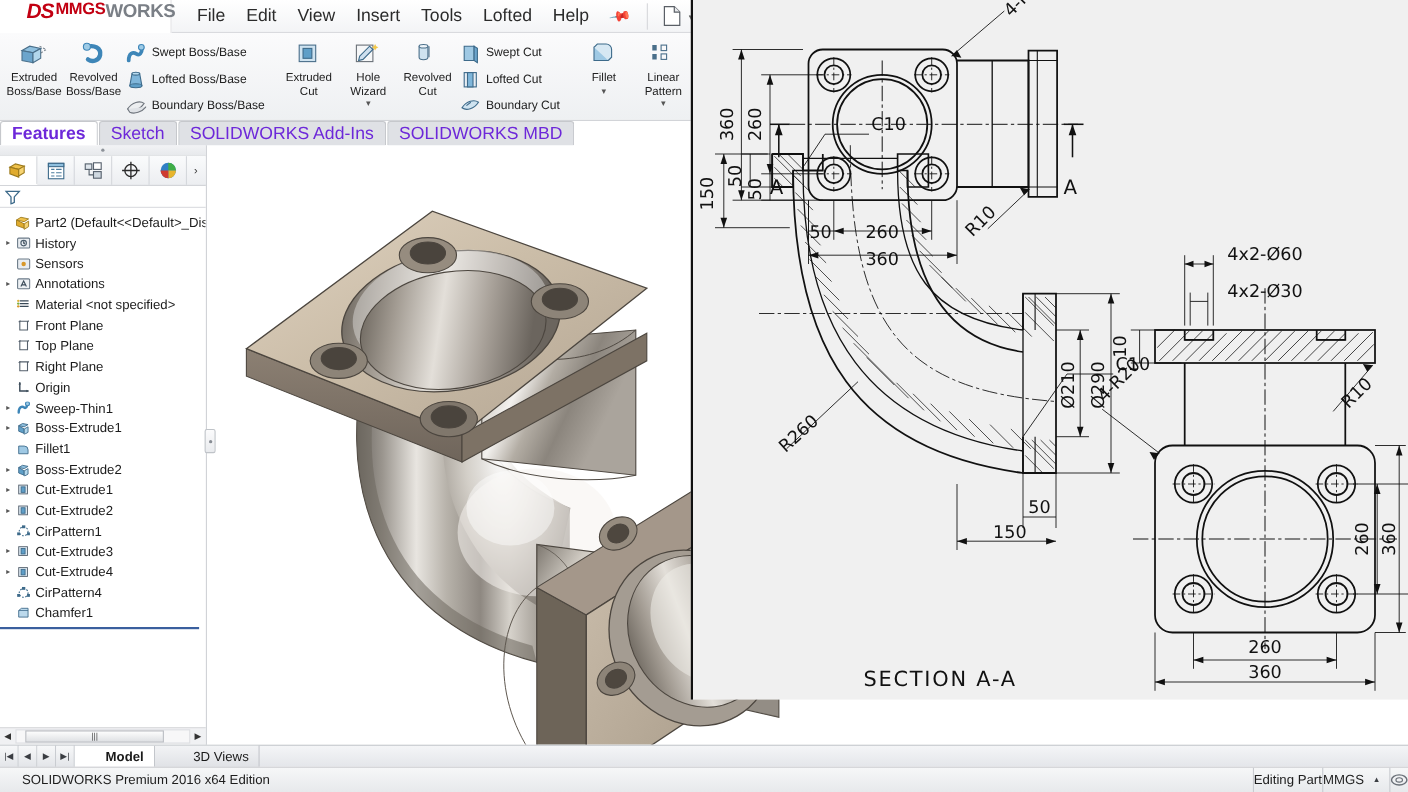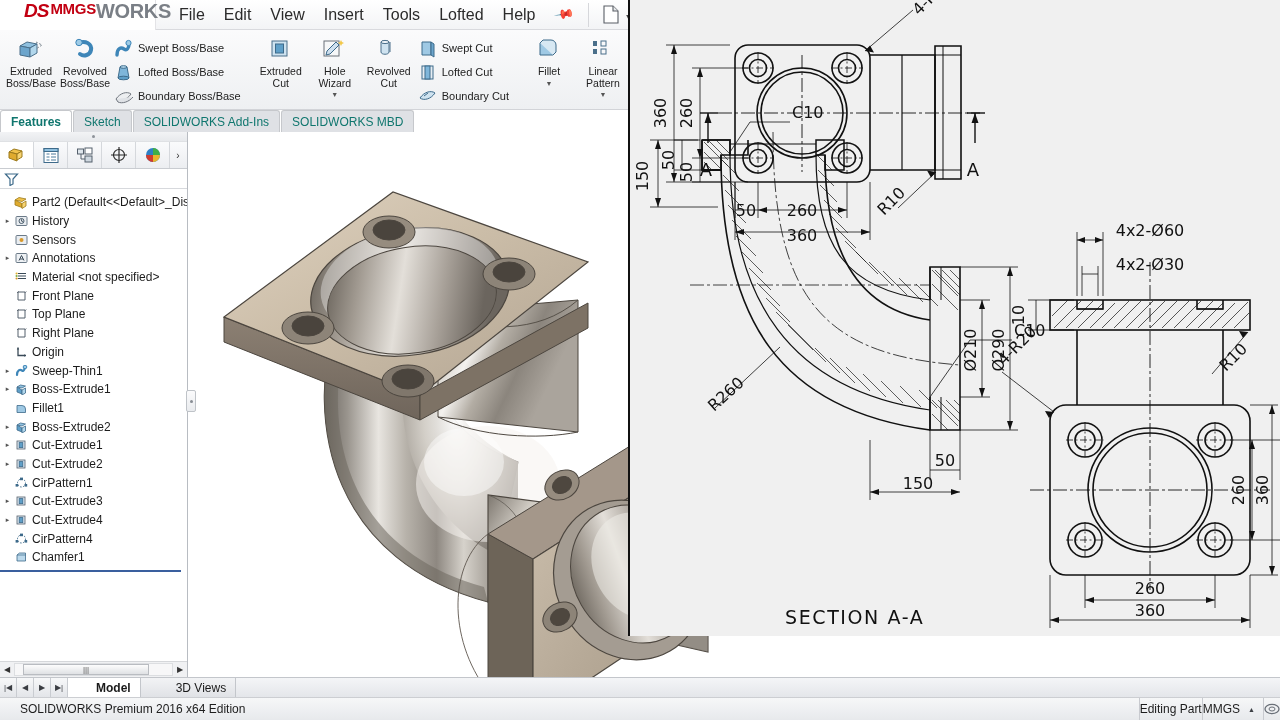--- a/index.html
+++ b/index.html
@@ -18,21 +18,21 @@
     background: linear-gradient(#ffffff,#f3f4f6);
     border-bottom:1px solid #d9dade;
     display:flex; align-items:center;
   }
   #logo {
     width:156px; height:30px; display:flex; align-items:flex-start; padding-left:24px;
     background:#fff; border-right:1px solid #e3e3e6;
   }
   .logo-ds { color:#c20012; font-weight:bold; font-size:19px; font-style:italic; letter-spacing:-1px;}
   .logo-solid { color:#c20012; font-weight:bold; font-size:15px; letter-spacing:-0.3px; margin-left:2px;}
-  .logo-works { color:#7a7f86; font-weight:bold; font-size:20px; letter-spacing:-0.3px;}
+  .logo-works { color:#7a7f86; font-weight:bold; font-size:17px; letter-spacing:-0.3px;}
   #menubar { display:flex; align-items:center; margin-left:14px; gap:1px;}
   .menu-item { padding:4px 9px; font-size:16px; color:#2b2b2b; cursor:default; border-radius:2px;}
   #pin-icon { margin-left:10px; color:#2e6da4; font-size:13px; transform:rotate(35deg); }
   #qat { display:flex; align-items:center; margin-left:16px; border-left:1px solid #d6d7db; padding-left:10px; gap:1px;}
   .qat-btn { width:24px; height:24px; display:flex; align-items:center; justify-content:center; border-radius:2px;}
   .qat-caret { width:9px; height:24px; display:flex; align-items:flex-end; justify-content:center; font-size:7px; color:#444; padding-bottom:7px;}
 
   
   #ribbon {
     position:absolute; left:0; top:30px; width:630px; height:80px;
@@ -53,22 +53,22 @@
 
   
   .ic { display:block; }
 
   
   #tabstrip {
     position:absolute; left:0; top:110px; height:22px; display:flex; align-items:stretch;
     z-index:8;
   }
   .cmdtab {
-    display:flex; align-items:center; padding:0 10px; font-size:12px;
-    background:#dfe1e5; border:1px solid #c6c8cc; border-bottom:none; color:#0f766e;
+    display:flex; align-items:center; padding:0 10px; font-size:16px;
+    background:#dfe1e5; border:1px solid #c6c8cc; border-bottom:none; color:#6d28d9;
     border-top-left-radius:3px; border-top-right-radius:3px; margin-right:1px; cursor:default;
   }
   .cmdtab.active { background:#ffffff; font-weight:bold; border-color:#c6c8cc; }
 
   
   #leftpanel {
     position:absolute; left:0; top:132px; width:188px; height:545px;
     background:#ffffff; border-right:1px solid #b8bcc2;
     display:flex; flex-direction:column;
   }

